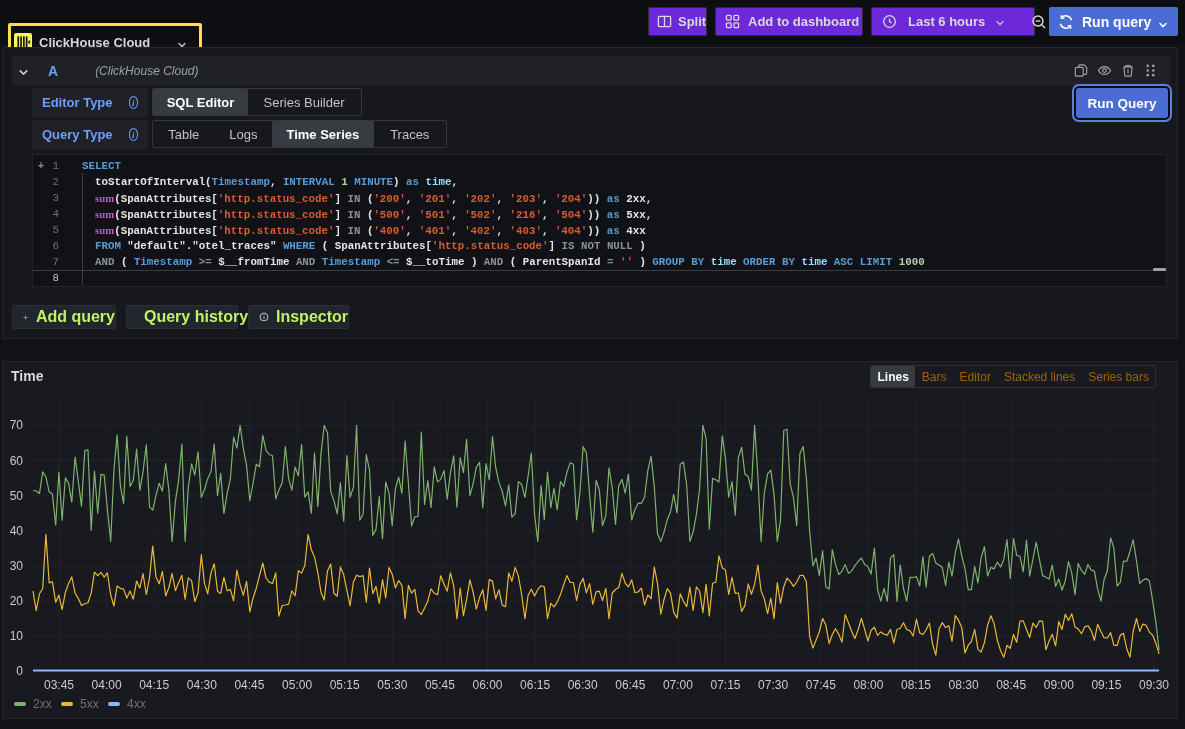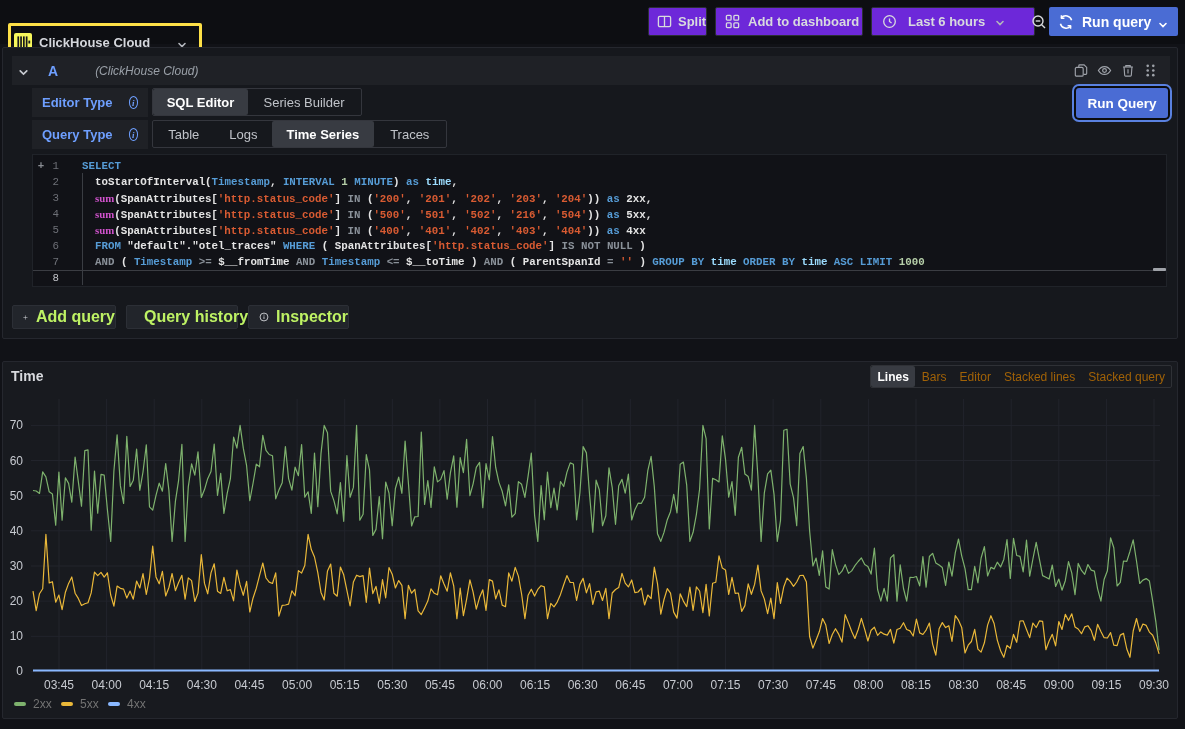--- a/index.html
+++ b/index.html
@@ -243,21 +243,21 @@
   <span style="margin-left:7px">Inspector</span>
 </div>
 
 <div class="gpanel"></div>
 <div class="gtitle">Time</div>
 <div class="radiogrp">
   <div class="ritem on">Lines</div>
   <div class="ritem">Bars</div>
   <div class="ritem">Editor</div>
   <div class="ritem">Stacked lines</div>
-  <div class="ritem">Stacked query</div>
+  <div class="ritem">Series bars</div>
 </div>
 <svg class="abs" style="left:0;top:0" width="1185" height="729">
 <style>.axt{font-family:"Liberation Sans",sans-serif;font-size:12px;fill:#c7cad0}</style>
 <line x1="59.0" y1="399" x2="59.0" y2="671.4" stroke="#22242c" stroke-width="1"></line>
     <line x1="106.6" y1="399" x2="106.6" y2="671.4" stroke="#22242c" stroke-width="1"></line>
     <line x1="154.2" y1="399" x2="154.2" y2="671.4" stroke="#22242c" stroke-width="1"></line>
     <line x1="201.8" y1="399" x2="201.8" y2="671.4" stroke="#22242c" stroke-width="1"></line>
     <line x1="249.4" y1="399" x2="249.4" y2="671.4" stroke="#22242c" stroke-width="1"></line>
     <line x1="297.1" y1="399" x2="297.1" y2="671.4" stroke="#22242c" stroke-width="1"></line>
     <line x1="344.7" y1="399" x2="344.7" y2="671.4" stroke="#22242c" stroke-width="1"></line>

